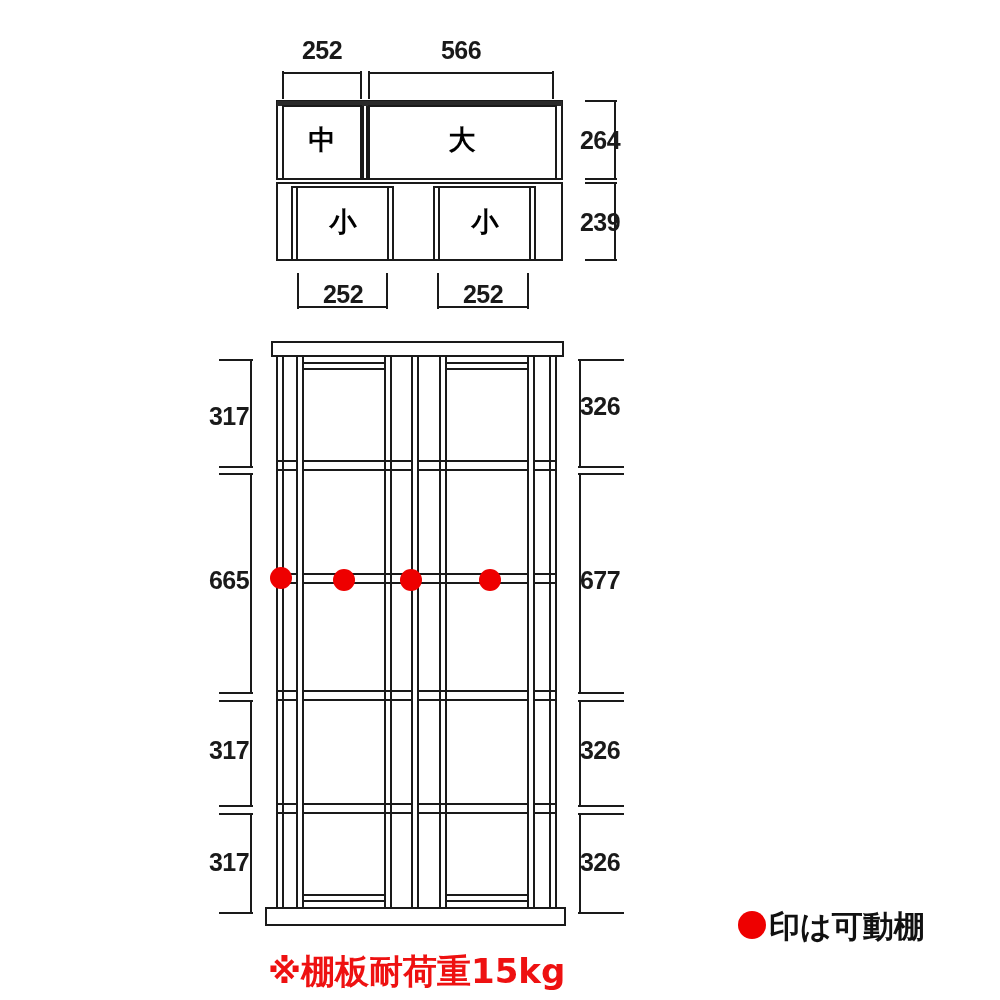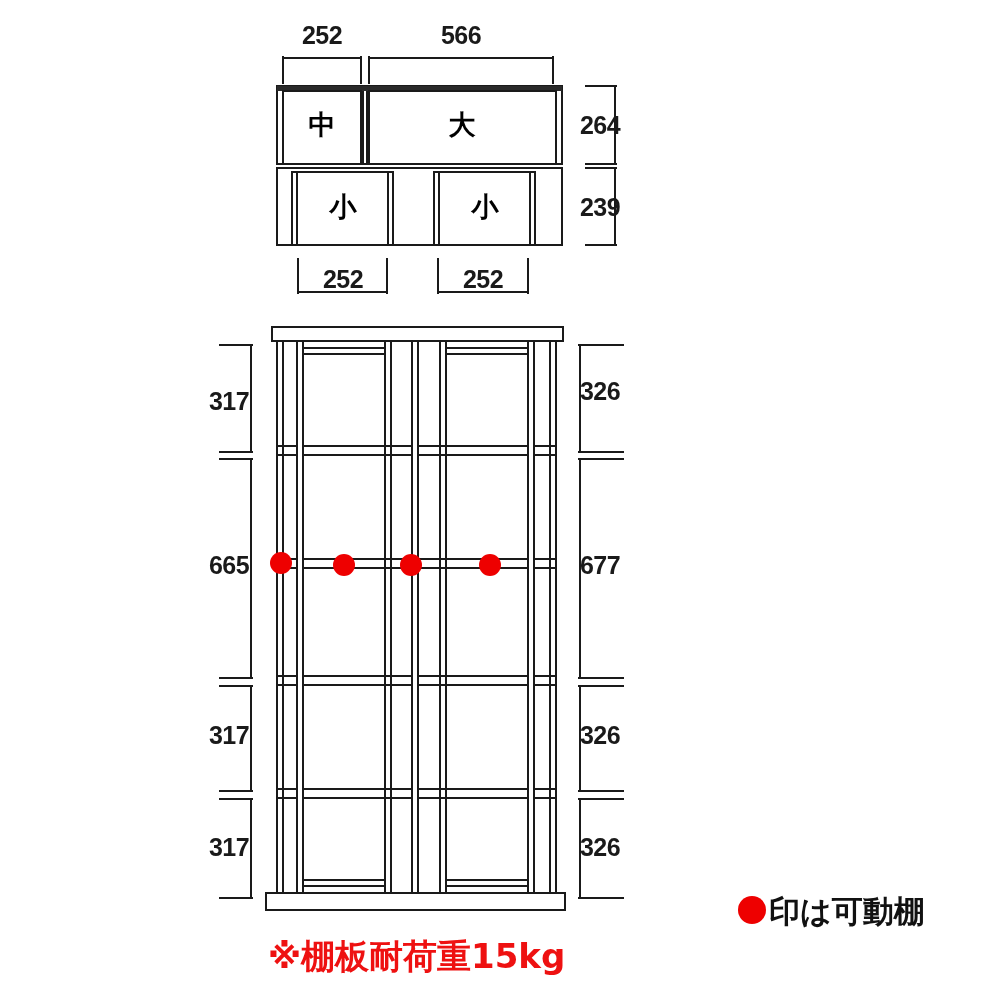--- a/index.html
+++ b/index.html
@@ -9,21 +9,21 @@
   }
   body {
     width: 1000px;
     height: 1000px;
     position: relative;
     font-family: "Liberation Sans", "DejaVu Sans", sans-serif;
     overflow: hidden;
   }
   #root {
     position: absolute;
-    left: 0; top: 0;
+    left: 0; top: 15px;
     width: 1000px;
     height: 976px;
   }
   svg.drawing {
     position: absolute;
     left: 0; top: 0;
     width: 1000px;
     height: 1000px;
   }
   .dim-text {

